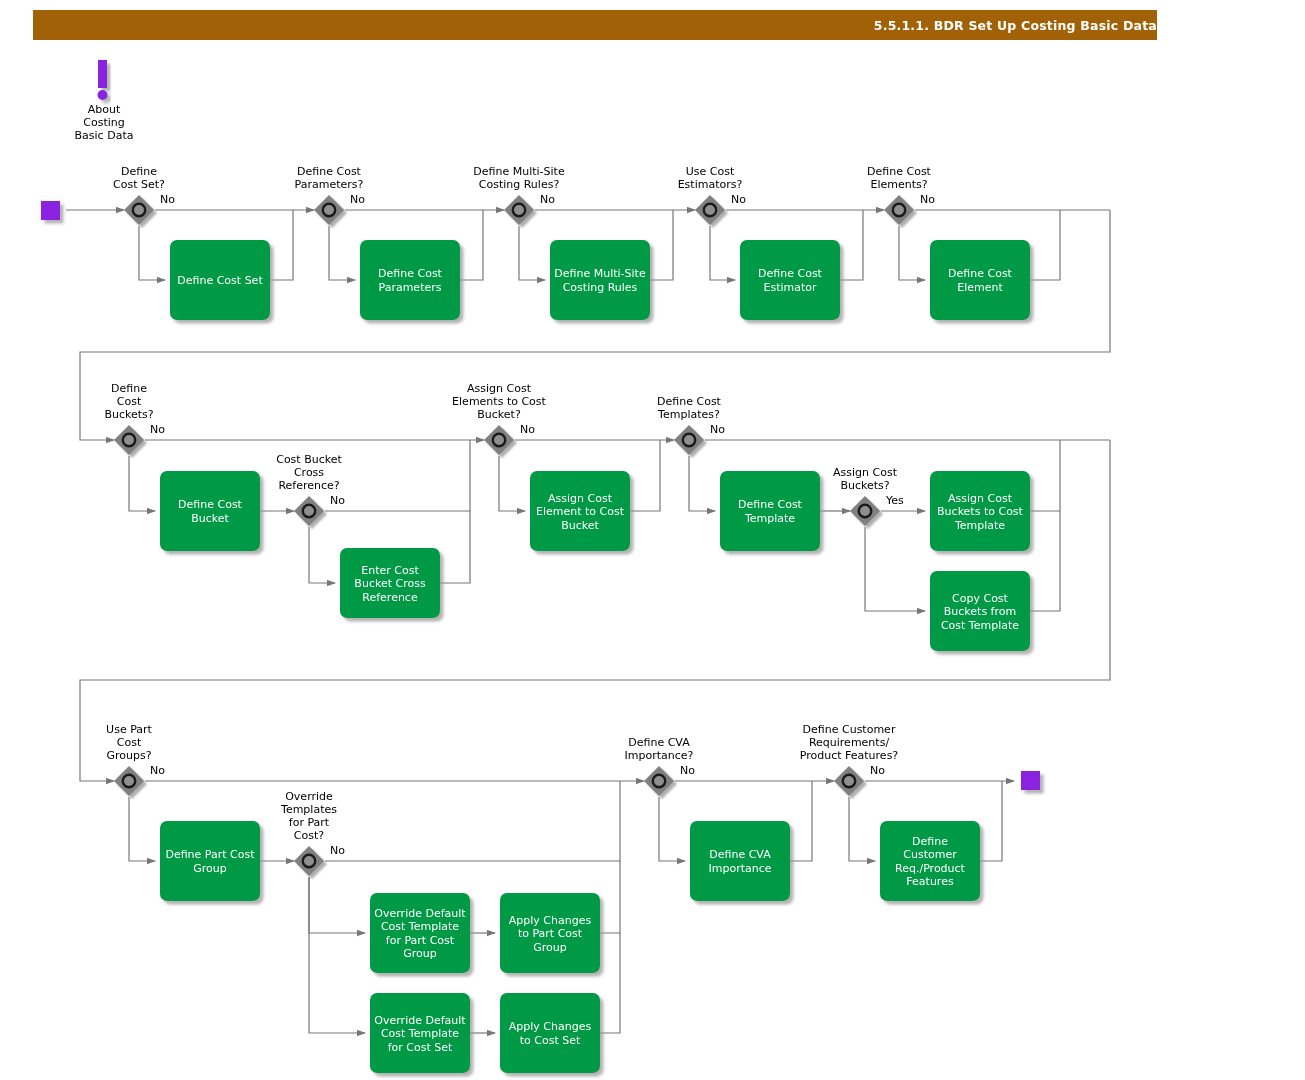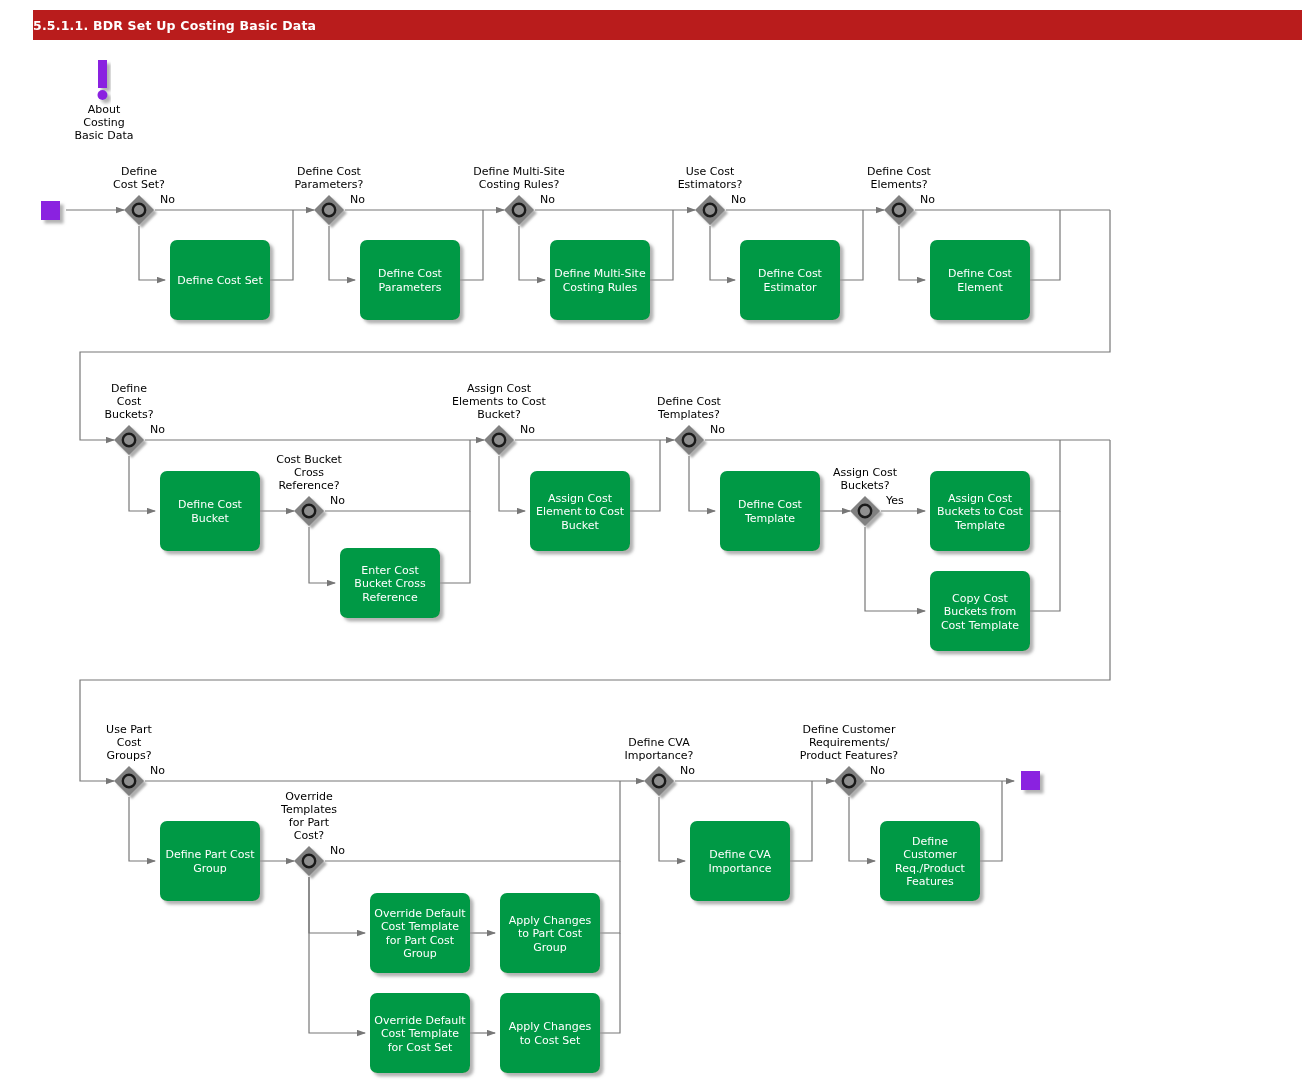--- a/index.html
+++ b/index.html
@@ -1,19 +1,19 @@
 <!DOCTYPE html>
 <html><head>
 <meta charset="utf-8">
 <style>
   html,body{margin:0;padding:0;background:#ffffff;}
   body{width:1305px;height:1080px;position:relative;
        font-family:"DejaVu Sans","Liberation Sans",sans-serif;}
-  #title-bar{position:absolute;left:33px;top:10px;width:1269px;height:30px;
-       background:#b91c1c;display:flex;align-items:center;justify-content:flex-start;}
+  #title-bar{position:absolute;left:33px;top:10px;width:1124px;height:30px;
+       background:#a16207;display:flex;align-items:center;justify-content:flex-end;}
   #title-bar .t{color:#ffffff;font-size:12.5px;font-weight:bold;letter-spacing:.2px;}
   svg#flow{position:absolute;left:0;top:0;width:1305px;height:1080px;}
   .nodeLabel{fill:#ffffff;font-size:11px;font-family:"DejaVu Sans","Liberation Sans",sans-serif;}
   .gwLabel{fill:#000000;font-size:11px;font-family:"DejaVu Sans","Liberation Sans",sans-serif;}
   .edgeLabel{fill:#000000;font-size:11px;font-family:"DejaVu Sans","Liberation Sans",sans-serif;}
   .noteLabel{fill:#000000;font-size:11px;font-family:"DejaVu Sans","Liberation Sans",sans-serif;}
 </style>
 </head>
 <body>
 

